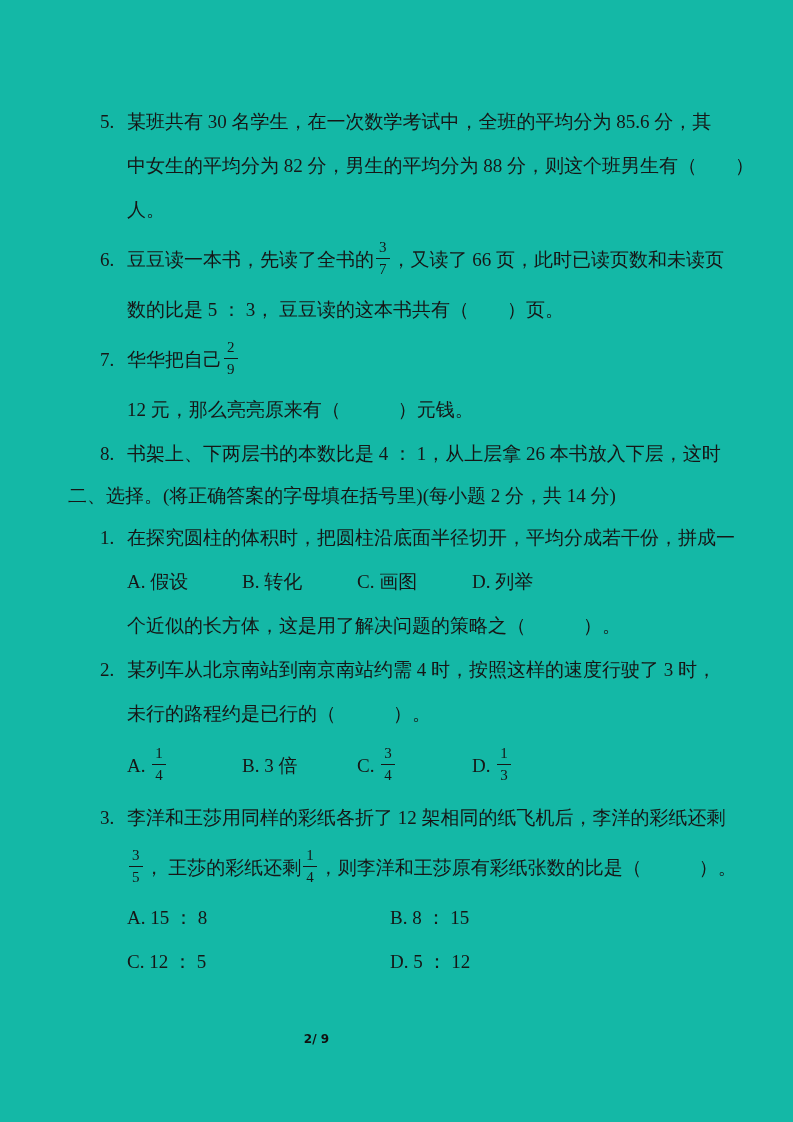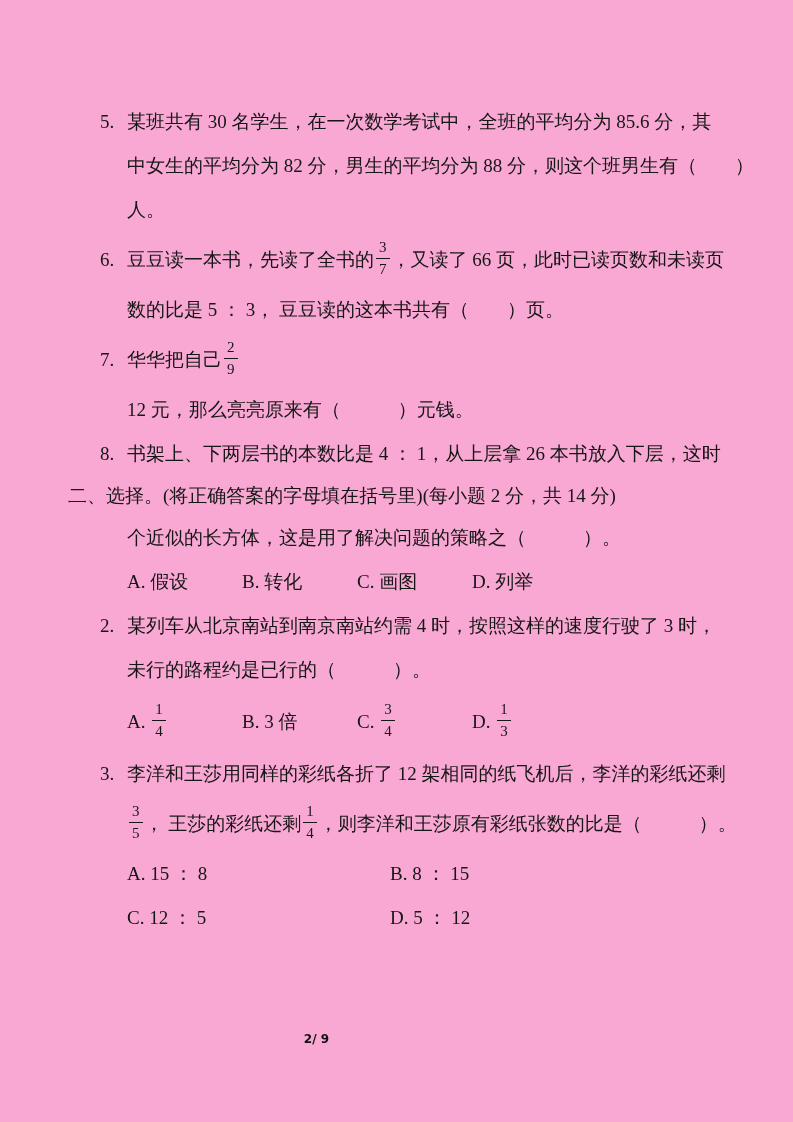--- a/index.html
+++ b/index.html
@@ -2,21 +2,21 @@
 <html><head>
 <meta charset="utf-8">
 <style>
   html,body{margin:0;padding:0;}
   body{
     width:793px;height:1122px;
     background:#ffffff;
     font-family:"Liberation Serif","DejaVu Serif",serif;
     color:#161616;
   }
-  .page{position:relative;width:793px;height:1122px;overflow:hidden;background:#f9a8d4;}
+  .page{position:relative;width:793px;height:1122px;overflow:hidden;background:#14b8a6;}
   .content{
     position:absolute;left:127px;top:100px;width:620px;
     font-size:19px;
   }
   .line{height:44px;line-height:44px;white-space:nowrap;}
   .line.tall{height:56px;line-height:56px;}
   .line.tall60{height:60px;line-height:60px;}
   .line.sec{margin-left:-59px;height:40px;line-height:40px;font-family:Liberation Serif, serif;}
   .qnum{display:inline-block;width:27px;margin-left:-27px;}
   .frac{
@@ -66,24 +66,27 @@
 
     <div class="line">
       <span class="qnum">8.</span><span>书架上、下两层书的本数比是 4 ： 1，从上层拿 26 本书放入下层，这时</span>
     </div>
 
     <div class="line sec">
       <span>二、选择。(将正确答案的字母填在括号里)(每小题 2 分，共 14 分)</span>
     </div>
 
     <div class="line">
-      <span>个近似的长方体，这是用了解决问题的策略之（　　　）。</span>
+      <span class="qnum">1.</span><span>在探究圆柱的体积时，把圆柱沿底面半径切开，平均分成若干份，拼成一</span>
     </div>
     <div class="line">
       <span class="optw">A. 假设</span><span class="optw">B. 转化</span><span class="optw">C. 画图</span><span>D. 列举</span>
+    </div>
+    <div class="line">
+      <span>个近似的长方体，这是用了解决问题的策略之（　　　）。</span>
     </div>
 
     <div class="line">
       <span class="qnum">2.</span><span>某列车从北京南站到南京南站约需 4 时，按照这样的速度行驶了 3 时，</span>
     </div>
     <div class="line">
       <span>未行的路程约是已行的（　　　）。</span>
     </div>
     <div class="line tall60">
       <span class="optw"><span>A.</span> <span class="frac"><span class="num">1</span><span class="den">4</span></span></span><span class="optw">B. 3 倍</span><span class="optw"><span>C.</span> <span class="frac"><span class="num">3</span><span class="den">4</span></span></span><span><span>D.</span> <span class="frac"><span class="num">1</span><span class="den">3</span></span></span>

